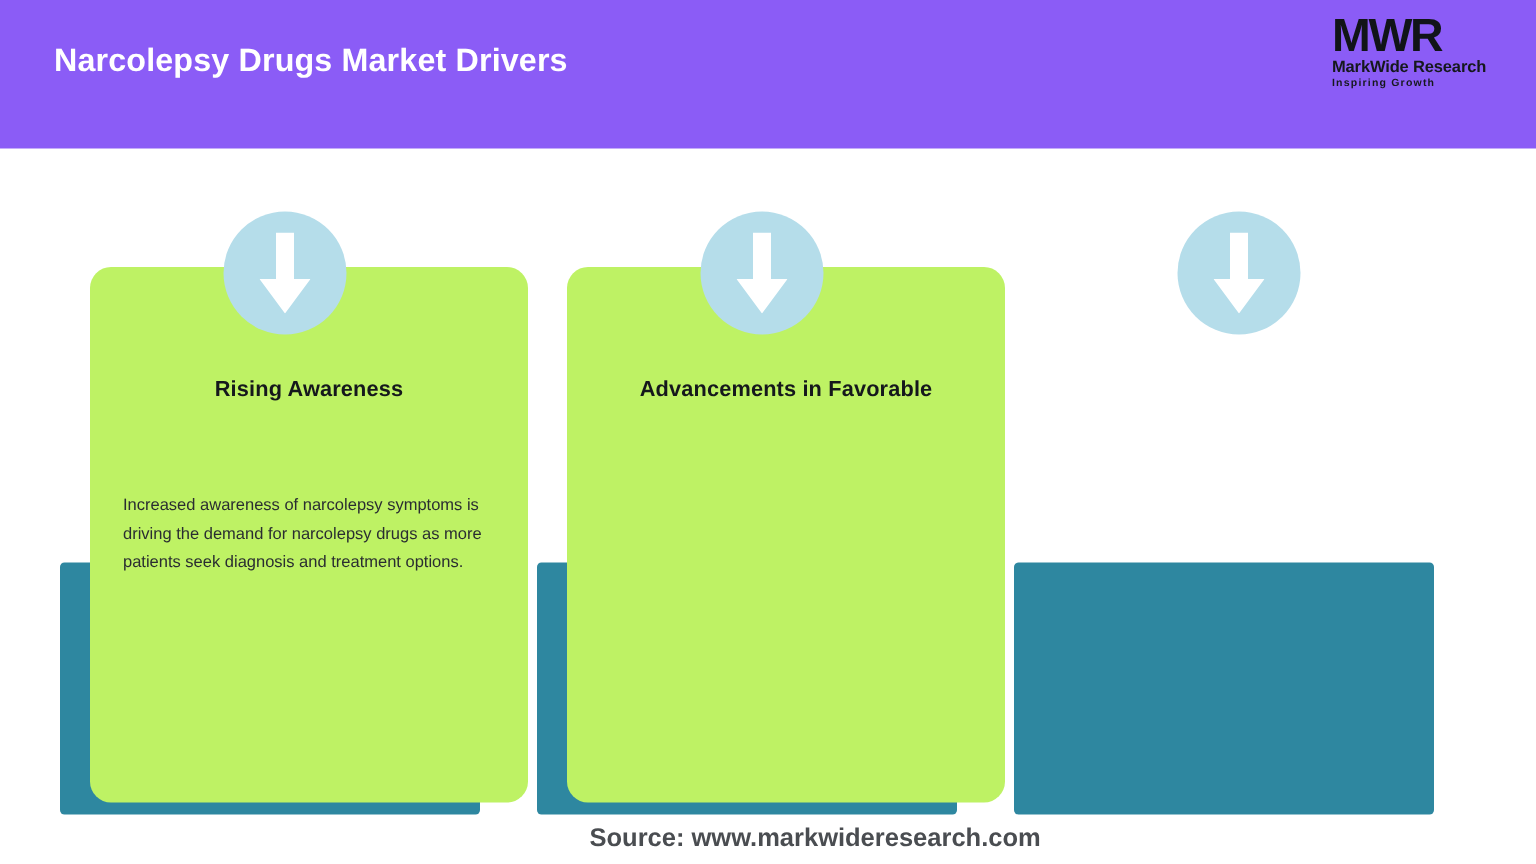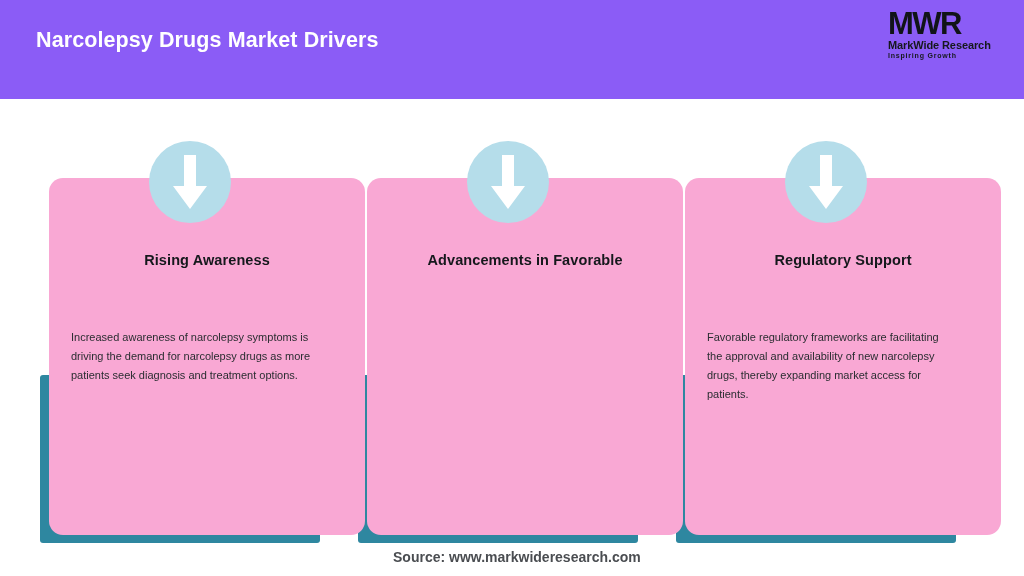--- a/index.html
+++ b/index.html
@@ -115,25 +115,25 @@
   .card-badge svg {
     position: absolute;
     left: 24px;
     top: 14px;
     width: 34px;
     height: 54px;
   }
 
   .card-body {
     position: absolute;
-    left: 12px;
+    left: 23px;
     top: 79px;
-    width: 316px;
+    width: 292px;
     height: 357px;
-    background: #f9a8d4;
+    background: #bef264;
     border-radius: 14px;
     z-index: 2;
     box-sizing: border-box;
   }
   .card-title {
     position: absolute;
     left: 0;
     top: 74px;
     width: 100%;
     text-align: center;
@@ -158,21 +158,21 @@
     position: absolute;
     left: 0;
     bottom: 0;
     width: 1024px;
     height: 36px;
   }
   .footer-source {
     position: absolute;
     left: 393px;
     top: 9px;
-    font-size: 14px;
+    font-size: 17px;
     font-weight: bold;
     color: #4a4d51;
     white-space: nowrap;
   }
   .footer-disclaimer {
     position: absolute;
     right: 8px;
     top: 11px;
     font-size: 8.4px;
     color: #2b2e32;
@@ -219,23 +219,19 @@
     </div>
   </div>
 
   <div class="card-slot slot-2">
     <div class="card-frame"></div>
     <div class="card-badge">
       <svg viewBox="0 0 34 54" xmlns="http://www.w3.org/2000/svg" aria-hidden="true">
         <path d="M11 0 H23 V31 H34 L17 54 L0 31 H11 Z" fill="#FFFFFF"></path>
       </svg>
     </div>
-    <div class="card-body">
-      <div class="card-title">Regulatory Support</div>
-      <div class="card-desc">Favorable regulatory frameworks are facilitating the approval and availability of new narcolepsy drugs, thereby expanding market access for patients.</div>
-    </div>
   </div>
 
 </div>
 
 <div class="footer">
   <div class="footer-source">Source: www.markwideresearch.com</div>
 </div>
 
 </body></html>

